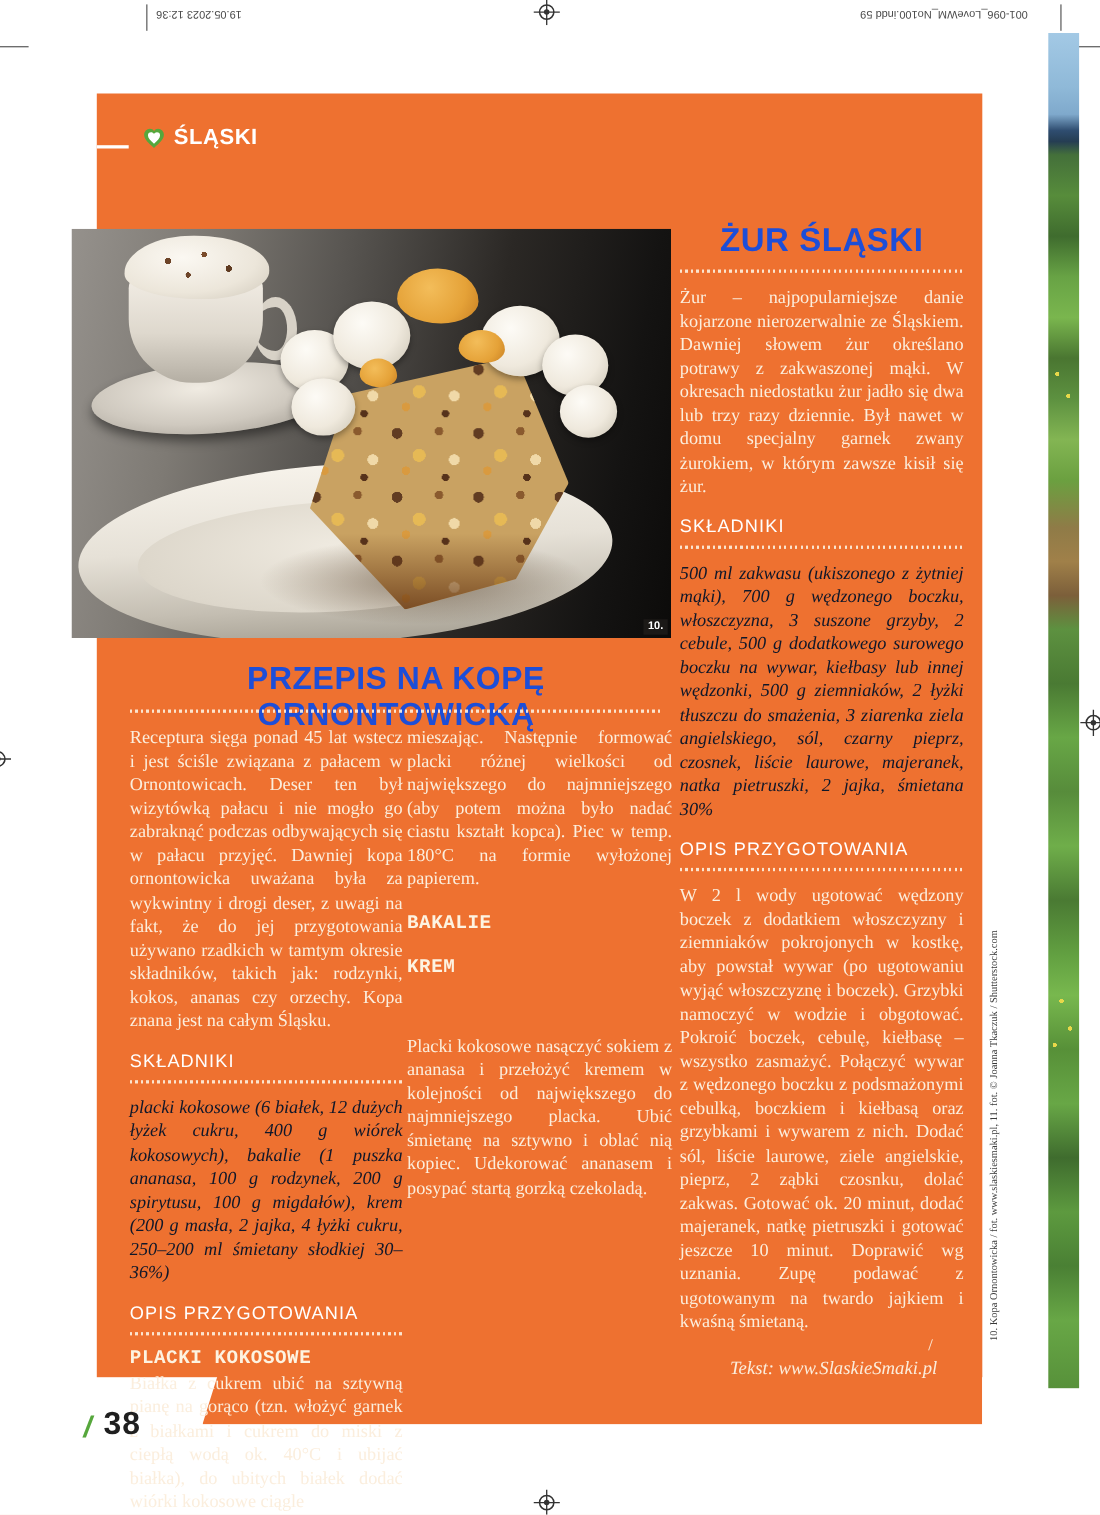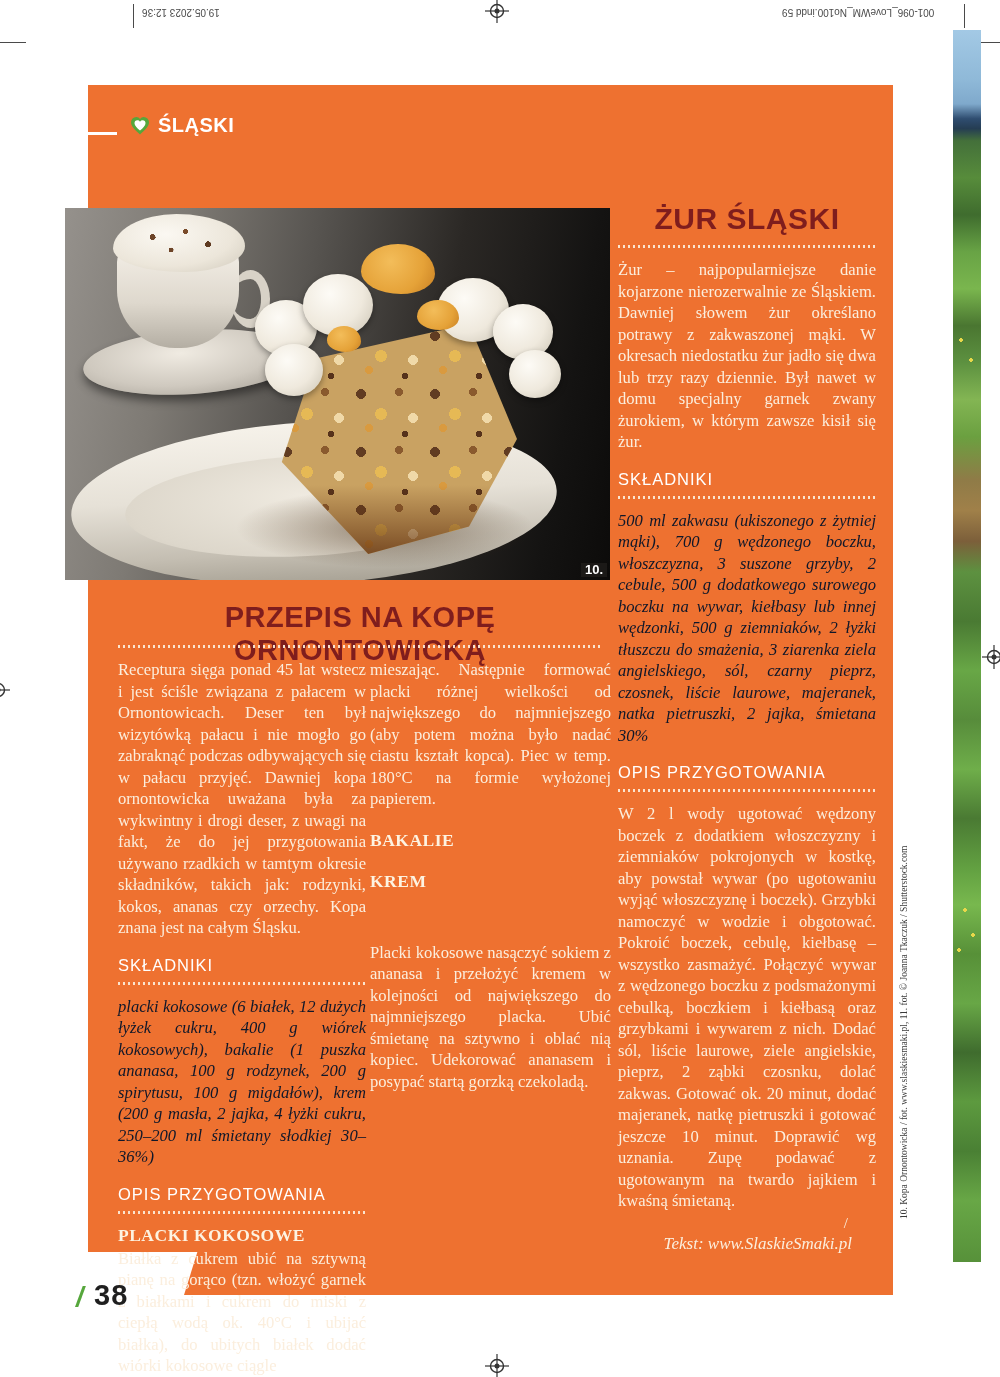--- a/index.html
+++ b/index.html
@@ -23,33 +23,33 @@
   .heart-wrap{position:absolute;left:128px;top:113px;width:24px;height:24px;}
   .region-label{position:absolute;left:158px;top:114px;font-family:"Liberation Sans",sans-serif;
                 font-weight:700;font-size:20px;letter-spacing:.5px;color:#ffffff;}
 
   
   .col{position:absolute;}
   .body{font-size:16.6px;line-height:21.5px;text-align:justify;margin:0;color:#fbeedd;}
   .maroon{color:#0f172a;font-style:italic;}
   .subhead{font-family:"Liberation Sans",sans-serif;font-weight:400;font-size:16.5px;
            letter-spacing:1px;color:#ffffff;margin:17px 0 0 0;}
-  .serifhead{font-family:Liberation Serif, serif;font-weight:700;font-size:17.5px;
+  .serifhead{font-family:Liberation Mono, monospace;font-weight:700;font-size:17.5px;
              letter-spacing:.5px;color:#fdf3e1;margin:0 0 2px 0;}
   .dots{height:3px;margin:7px 0 11px 0;
         background-image:repeating-linear-gradient(90deg,rgba(252,238,220,.92) 0 2px,transparent 2px 5px);}
-  .big-title{position:absolute;font-family:"Liberation Sans",sans-serif;font-weight:700;color:#7f1d1d;
+  .big-title{position:absolute;font-family:"Liberation Sans",sans-serif;font-weight:700;color:#1d4ed8;
              letter-spacing:.5px;text-align:center;}
   .credit{font-size:17px;font-style:italic;color:#fbeedd;text-align:right;padding-right:24px;margin:6px 0 0 0;}
   .slashline{font-size:15px;color:#fbeedd;text-align:right;padding-right:28px;margin:6px 0 0 0;line-height:10px;}
 
   
   .photo{position:absolute;overflow:hidden;}
   .photo-label{position:absolute;background:rgba(30,28,26,.85);color:#ffffff;
-               font-family:"Liberation Sans",sans-serif;font-size:13px;font-weight:700;
+               font-family:"Liberation Sans",sans-serif;font-size:10px;font-weight:700;
                padding:1px 4px;line-height:12px;margin-top:28px;}
 
   
   .cake-bg{position:absolute;inset:0;
      background:linear-gradient(100deg,#95918c 0%,#7e7a74 20%,#575450 42%,#2b2825 66%,#141312 88%,#0c0b0a 100%);}
   .saucer{position:absolute;left:18px;top:122px;width:218px;height:64px;border-radius:50%;
      background:radial-gradient(ellipse at 45% 35%,#f0ebe2 0%,#cfc9bf 55%,#9e988e 100%);
      transform:rotate(-4deg);box-shadow:0 6px 10px rgba(0,0,0,.45);}
   .cup{position:absolute;left:52px;top:40px;width:122px;height:100px;
      border-radius:14px 14px 58px 58px;

